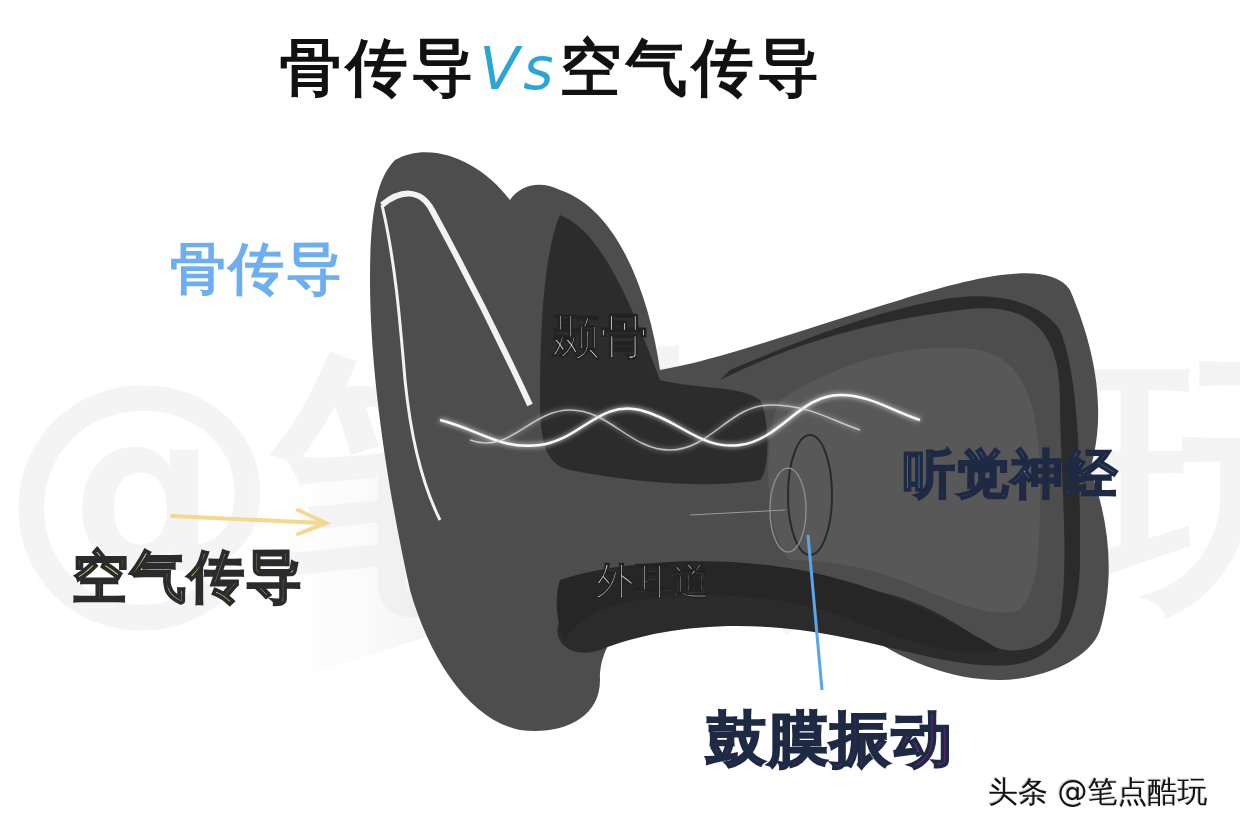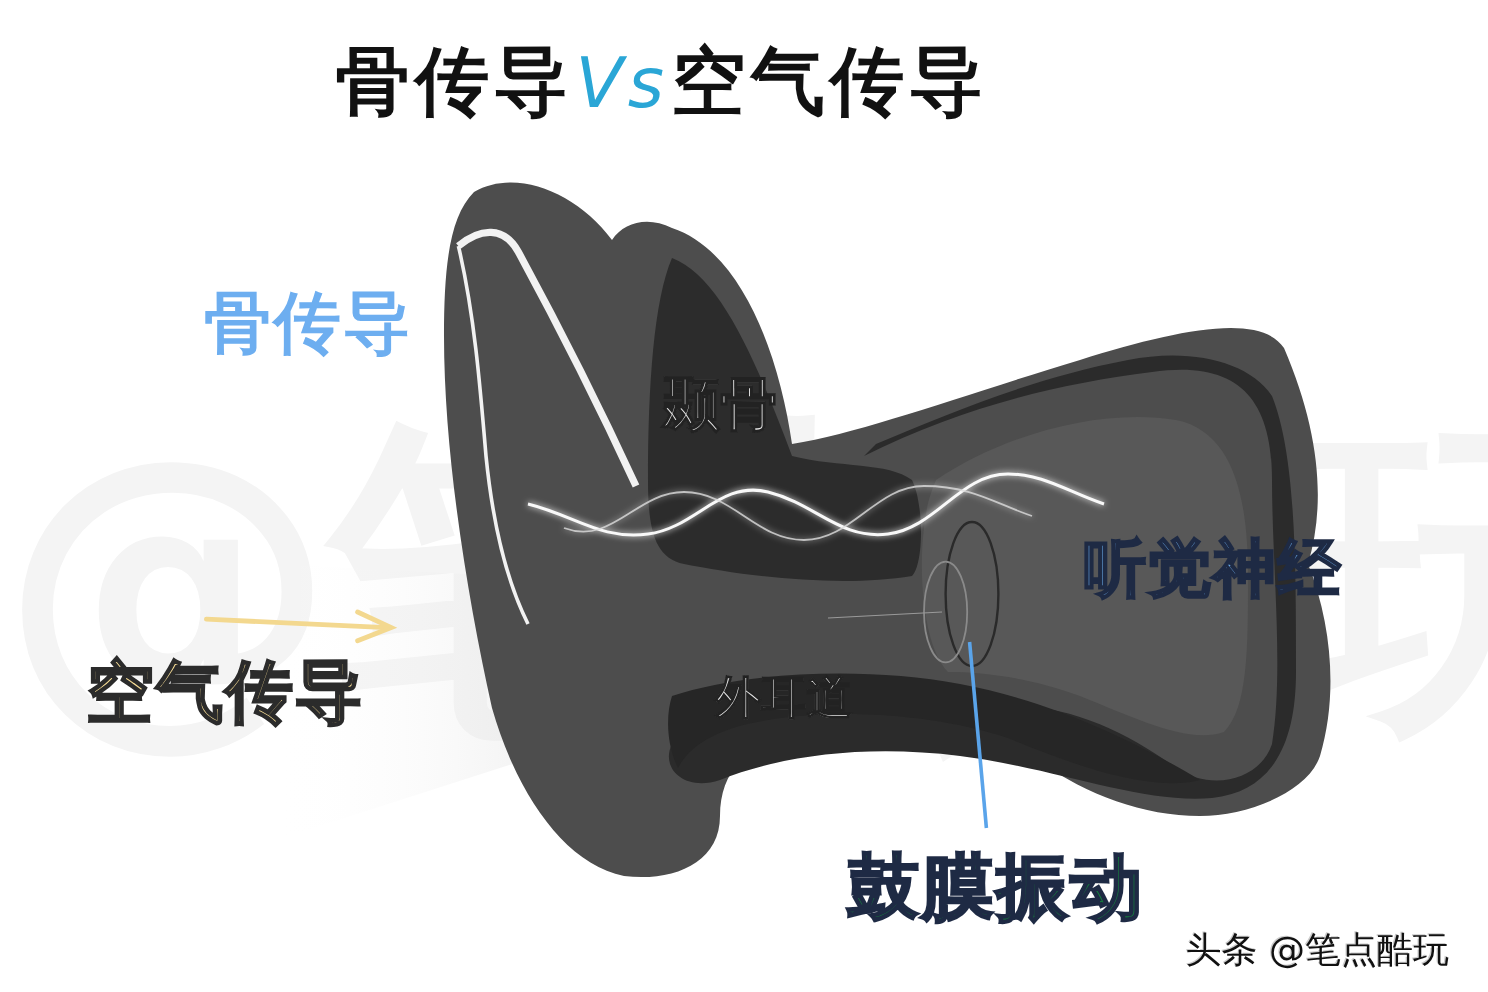--- a/index.html
+++ b/index.html
@@ -39,21 +39,21 @@
       left: 72px; top: 540px; font-size: 56px; color: #f7dd96;
       letter-spacing: 2px;
       -webkit-text-stroke: 2px #2b2b2b;
     }
     .label-nerve {
       left: 903px; top: 440px; font-size: 52px; color: #6fb1f2;
       -webkit-text-stroke: 2px #1e2a44;
       letter-spacing: 2px;
     }
     .label-drum {
-      left: 706px; top: 700px; font-size: 60px; color: #15803d;
+      left: 706px; top: 700px; font-size: 60px; color: #a21caf;
       -webkit-text-stroke: 2px #1e2a44;
       letter-spacing: 2px;
     }
     .label-temporal {
       left: 552px; top: 305px; font-size: 48px; color: #e8e8e8;
       -webkit-text-stroke: 1px #222;
     }
     .label-canal {
       left: 596px; top: 556px; font-size: 38px; color: #e8e8e8; text-align: center;
       -webkit-text-stroke: 1px #222;

